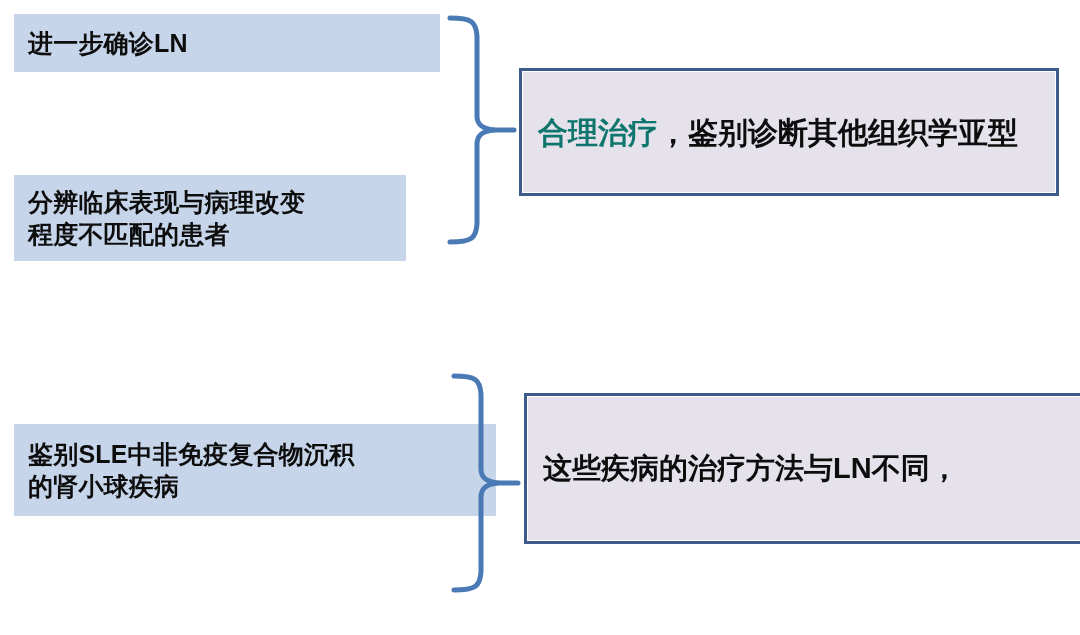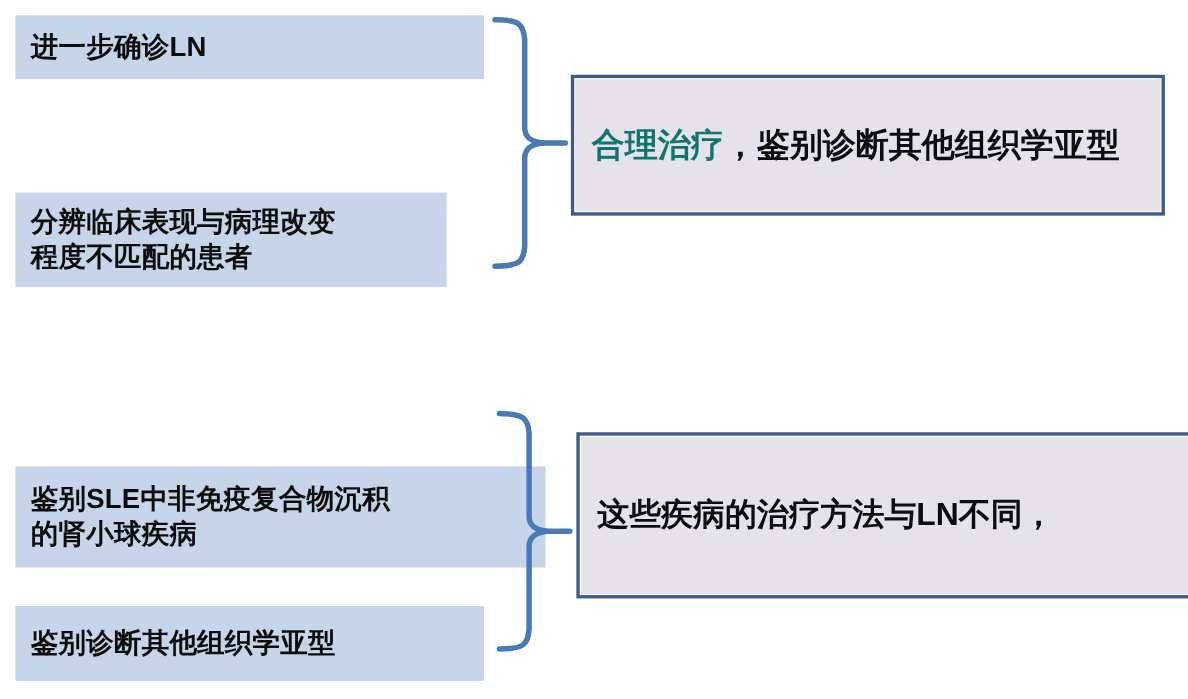--- a/index.html
+++ b/index.html
@@ -104,23 +104,20 @@
   <div class="callout" id="callout-top">
     <div class="callout-text">
       <span class="accent">合理治疗</span><span>，鉴别诊断其他组织学亚型</span>
     </div>
   </div>
 
   <div class="bar" id="bar-5">
     <span class="bar-text">鉴别SLE中非免疫复合物沉积
 的肾小球疾病</span>
   </div>
-  <div class="bar" id="bar-6">
-    <span class="bar-text">鉴别诊断其他组织学亚型</span>
-  </div>
 
   <svg class="brace" id="brace-bottom" viewBox="0 0 74 226">
     <path d="M4 6 C 26 6, 30 10, 31 24 L 31 99 C 31 109, 38 112, 48 113 C 38 114, 31 117, 31 127 L 31 202 C 30 216, 26 220, 4 220" fill="none" stroke="#4a7ab5" stroke-width="5" stroke-linecap="round" stroke-linejoin="round"></path>
     <path d="M48 113 L 68 113" fill="none" stroke="#4a7ab5" stroke-width="5" stroke-linecap="round"></path>
   </svg>
 
   <div class="callout" id="callout-bottom">
     <div class="callout-text">
       <span>这些疾病的治疗方法与LN不同，</span><br>
     </div>

